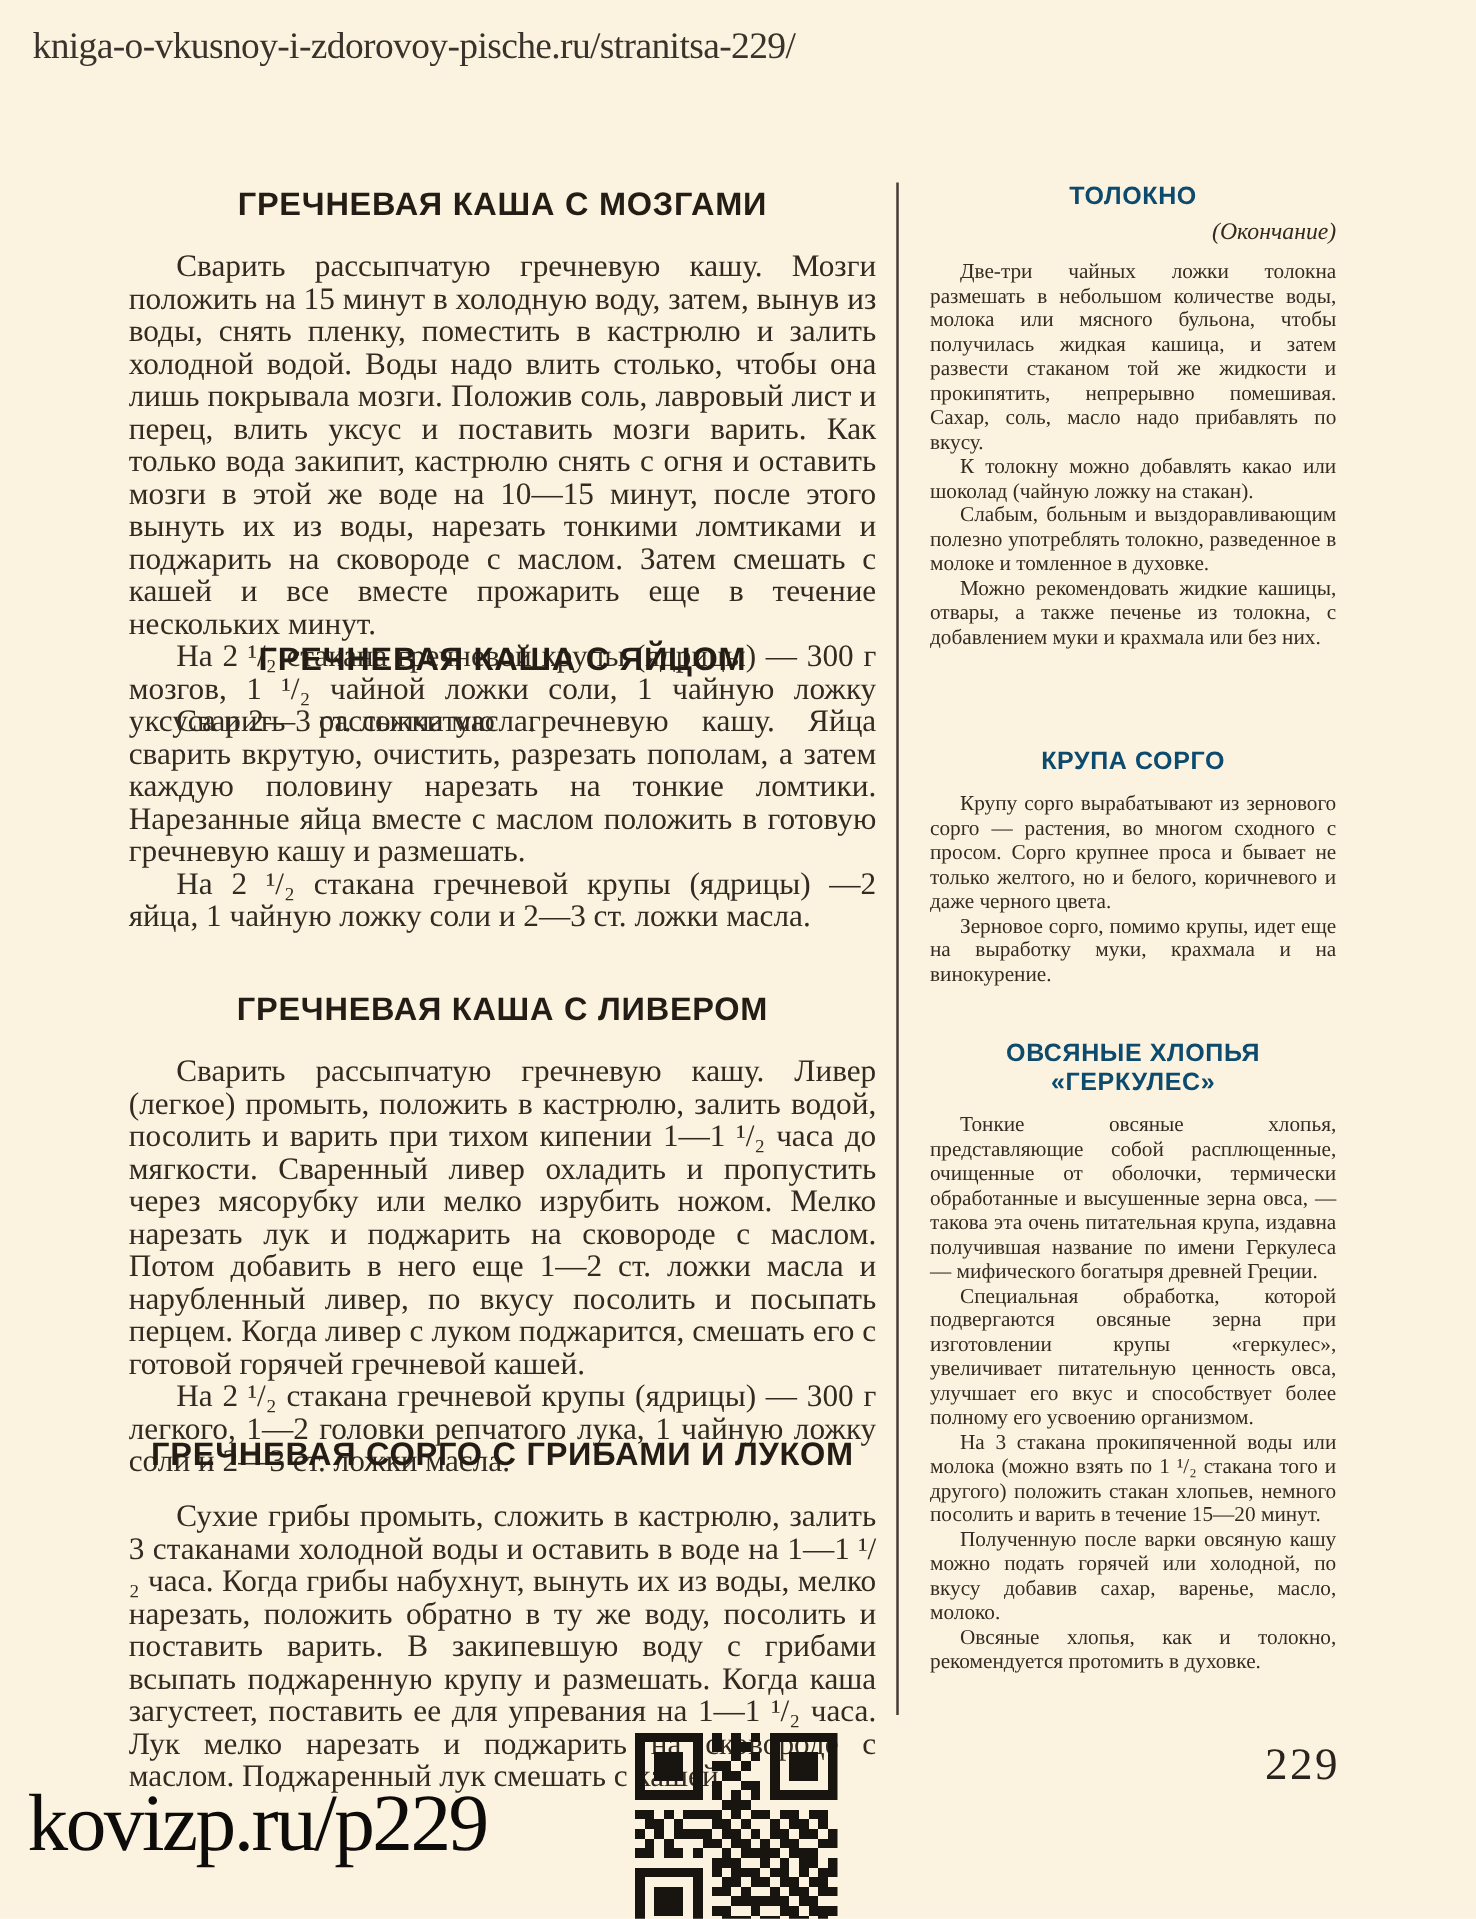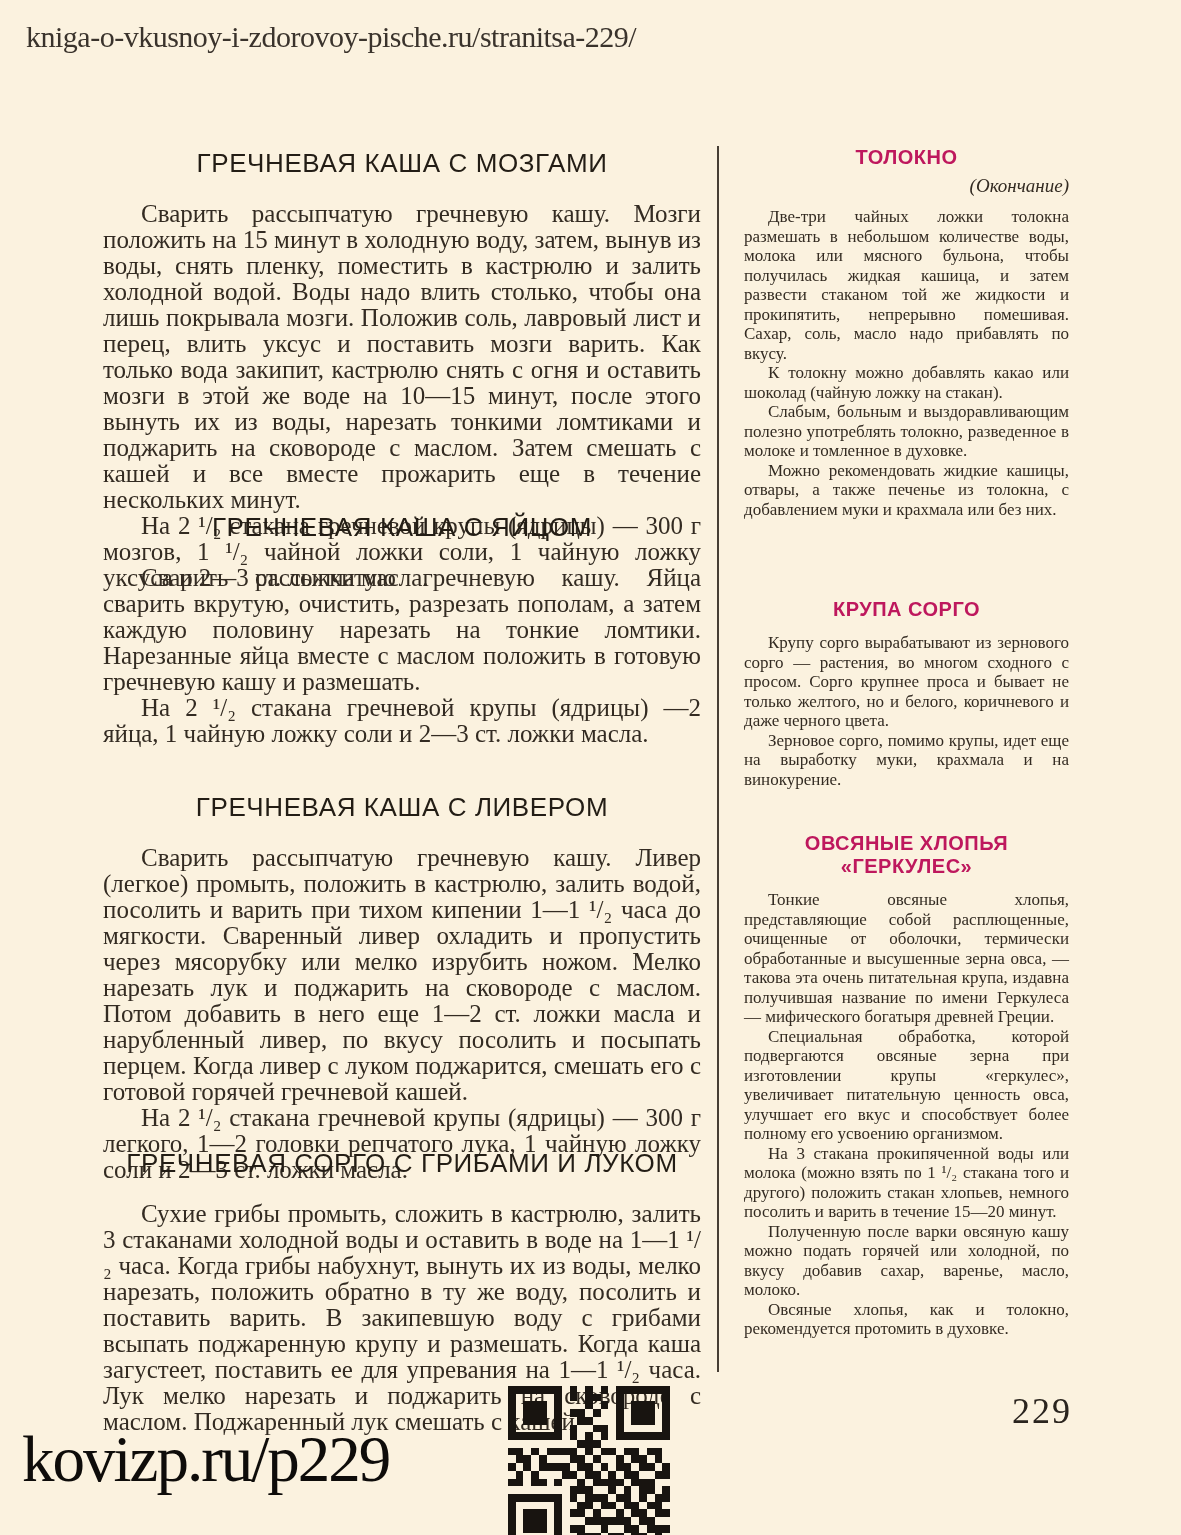--- a/index.html
+++ b/index.html
@@ -26,28 +26,28 @@
     position:absolute;left:744px;top:0;width:325px;
   }
   .divider{
     position:absolute;left:717px;top:146px;width:2px;height:1226px;
     background:#463e34;
   }
   .section{position:absolute;left:0;width:100%;}
   h2.l-head{
     margin:0 0 22px 0;
     font-family:"Liberation Sans", sans-serif;
-    font-weight:400;font-size:26px;letter-spacing:0.6px;
+    font-weight:700;font-size:26px;letter-spacing:0.6px;
     text-align:center;color:#231d15;
   }
   h2.r-head{
     margin:0 0 12px 0;
     font-family:"Liberation Sans", sans-serif;
     font-weight:700;font-size:20px;letter-spacing:0.5px;
-    text-align:center;color:#be185d;
+    text-align:center;color:#0c4a6e;
   }
   .r-sub{
     margin:-6px 0 10px 0;
     text-align:right;font-style:italic;font-size:19px;color:#332b22;
   }
   .col-left p{
     margin:0;font-size:25px;line-height:26px;
     text-align:justify;text-indent:38px;
   }
   .col-right p{

